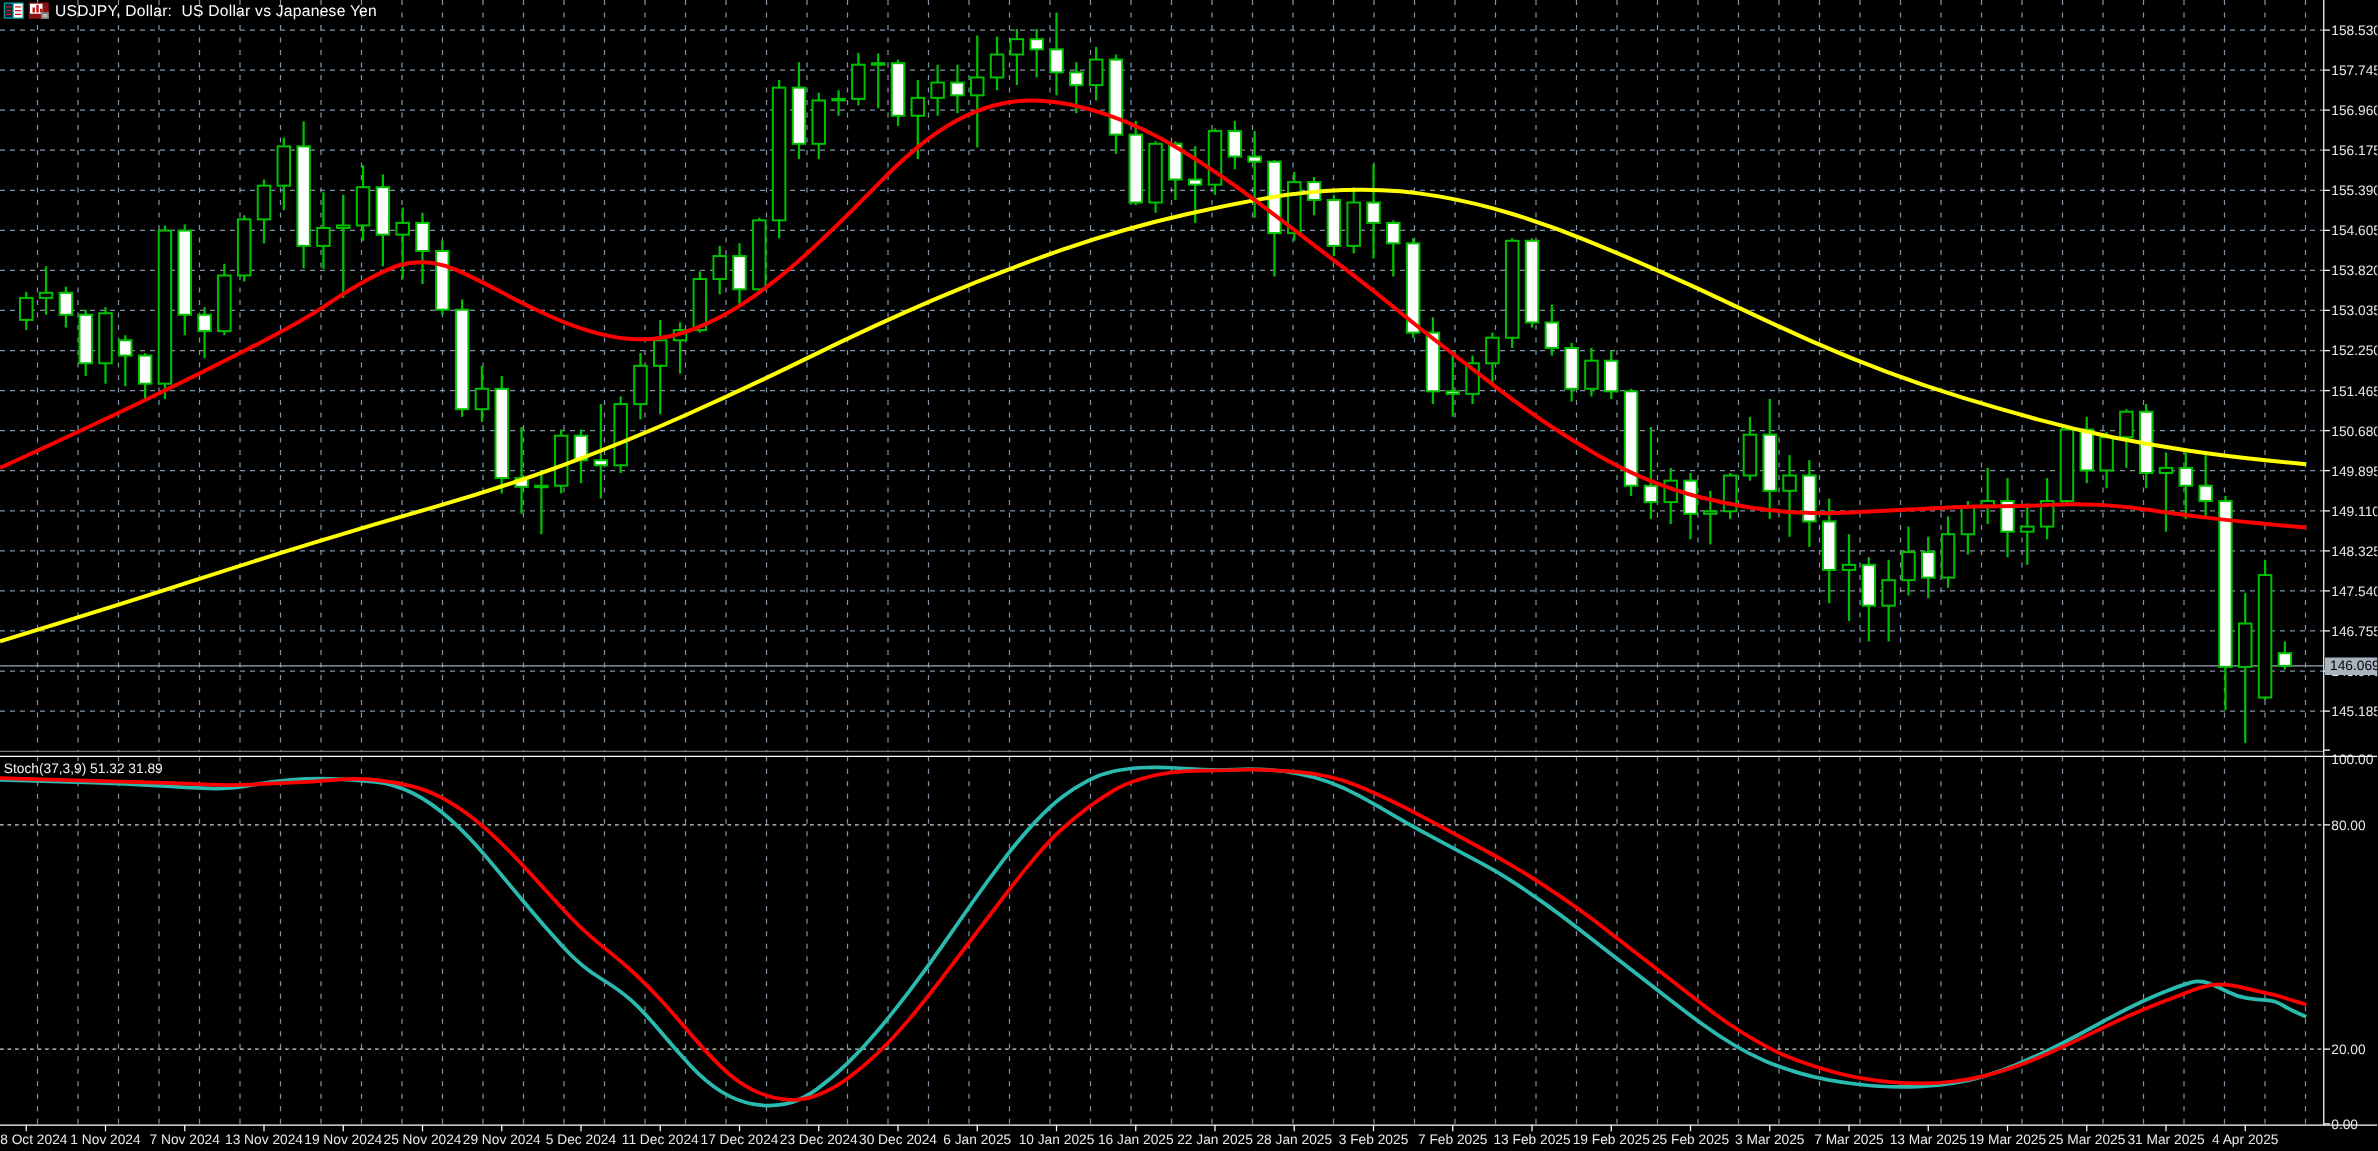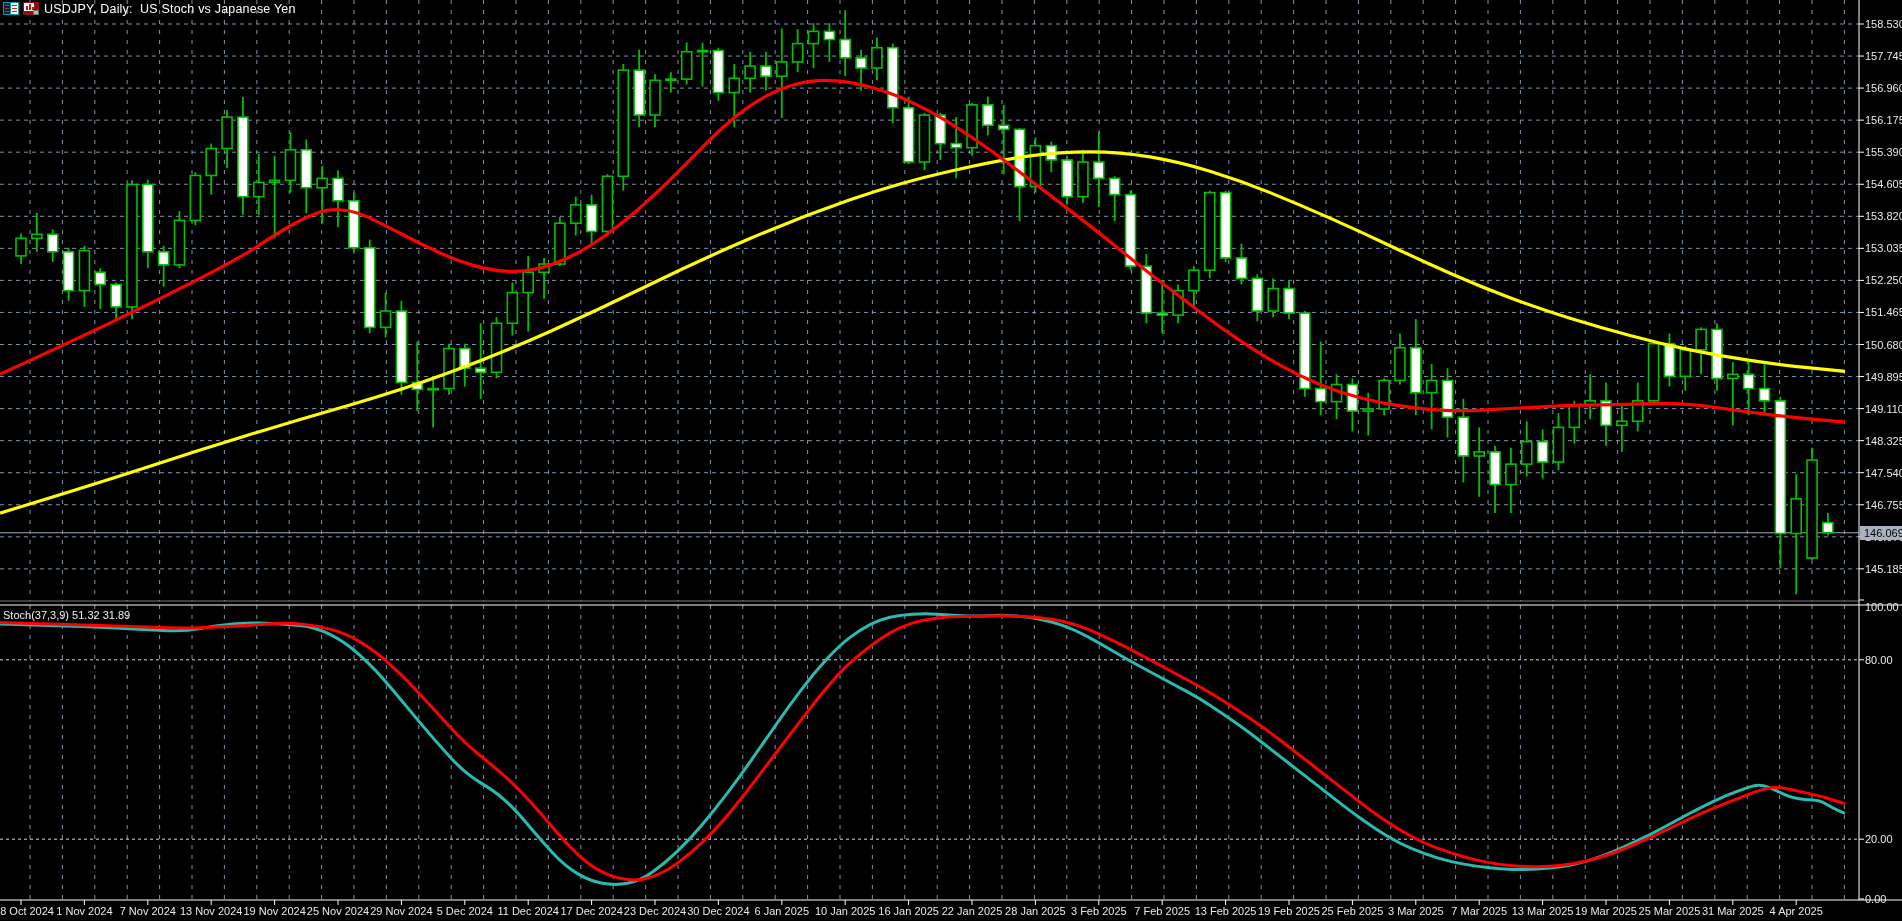--- a/index.html
+++ b/index.html
@@ -526,16 +526,16 @@
   </span>
   <span class="wicon" id="icon-chart">
     <span class="sheet">
         <i style="left:2px;height:4px"></i>
         <i style="left:5px;height:6px"></i>
         <i style="left:8px;height:3px"></i>
       </span>
     <span class="sq"></span>
   </span>
 
-  <div class="overlay" id="title-bar">USDJPY, Daily:  US Stoch vs Japanese Yen</div>
+  <div class="overlay" id="title-bar">USDJPY, Dollar:  US Dollar vs Japanese Yen</div>
   <div class="overlay" id="stoch-label">Stoch(37,3,9) 51.32 31.89</div>
   <div class="overlay" id="bid-badge">146.069</div>
 </div>
 
 </body></html>

